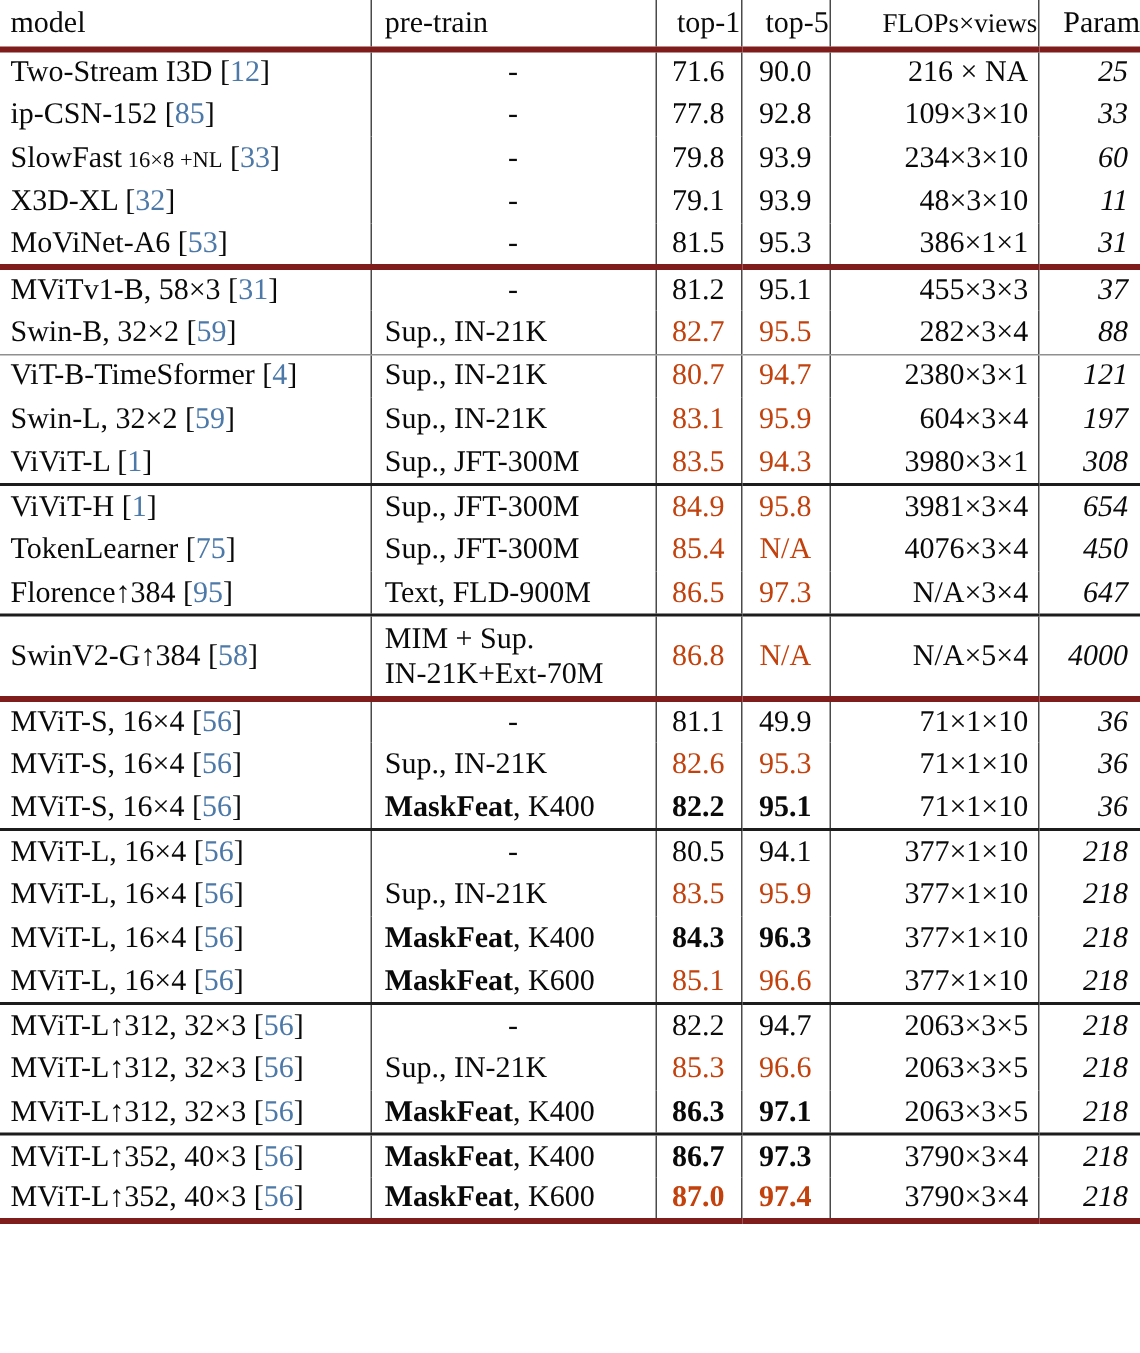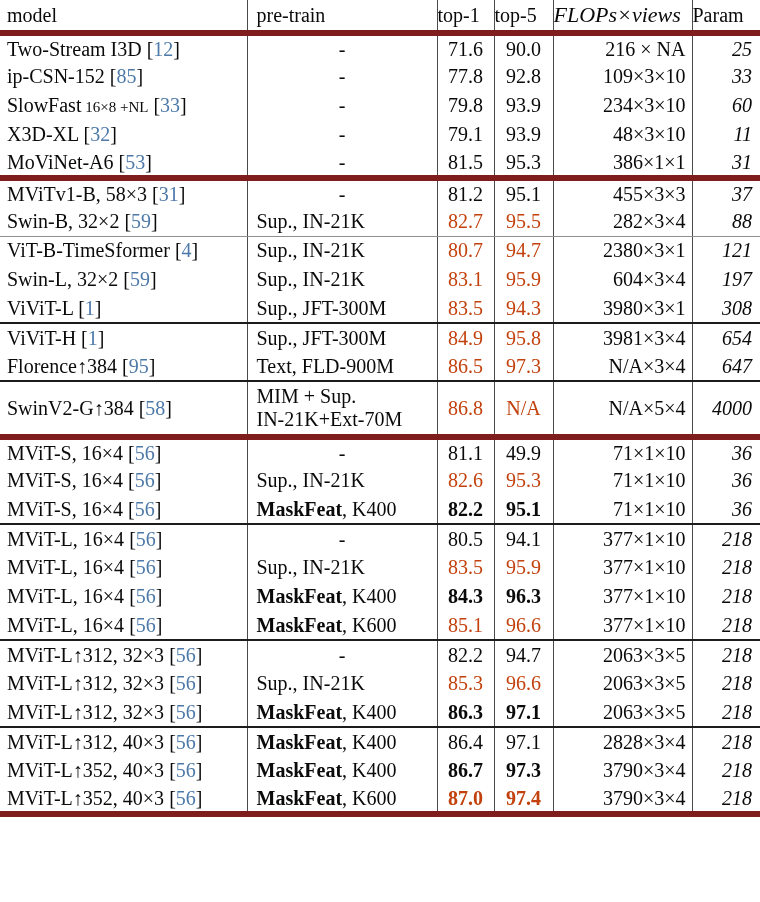--- a/index.html
+++ b/index.html
@@ -6,32 +6,32 @@
   body{width:760px;font-family:"Liberation Serif","DejaVu Serif",serif;color:#0a0a0a;}
   table{border-collapse:collapse;width:760px;table-layout:fixed;}
   td,th{font-size:20px;font-weight:normal;vertical-align:middle;padding:0;line-height:1.15;
         white-space:nowrap;overflow:hidden;}
   tr{height:29px;}
   tr.hdr{height:33px;}
   tr.tall{height:56px;}
   
   td.vb,th.vb{border-left:1px solid #4a4a4a;}
   
-  tr.rule-thick>td,tr.rule-thick>th{border-bottom:6px solid #7f1d1d;margin-top:32px;}
+  tr.rule-thick>td,tr.rule-thick>th{border-bottom:4px solid #7f1d1d;margin-top:32px;}
   tr.rule-mid>td{border-bottom:2px solid #1c1c1c;}
   tr.rule-thin>td{border-bottom:1.5px solid #8f8f8f;}
   
   .c-model{text-align:left;padding-left:7px;}
   .c-pre{text-align:left;padding-left:9px;}
   .c-pre.dash{text-align:center;padding-left:0;}
   .c-top{text-align:center;}
   .c-flops{text-align:right;padding-right:6px;}
   .c-param{text-align:right;padding-right:8px;font-style:italic;}
-  th.c-top{text-align:left;}
-  .hdr-flops{font-size:22px;font-style:italic;}
+  th.c-top{text-align:right;}
+  .hdr-flops{font-size:18px;}
   .small-cfg{font-size:15px;}
   .gray{color:#c2410c;}
   .bold{font-weight:bold;}
   .cite{color:#4d79a8;}
   .pre-line2{display:block;}
 </style>
 </head>
 <body>
 
 <table>
@@ -135,20 +135,28 @@
         <td class="c-param vb">308</td>
       </tr>
       <tr>
         <td class="c-model"><span>ViViT-H</span> [<span class="cite">1</span>]</td>
         <td class="c-pre vb">Sup., JFT-300M</td>
         <td class="c-top vb gray">84.9</td>
         <td class="c-top vb gray">95.8</td>
         <td class="c-flops vb">3981×3×4</td>
         <td class="c-param vb">654</td>
       </tr>
+      <tr>
+        <td class="c-model"><span>TokenLearner</span> [<span class="cite">75</span>]</td>
+        <td class="c-pre vb">Sup., JFT-300M</td>
+        <td class="c-top vb gray">85.4</td>
+        <td class="c-top vb gray">N/A</td>
+        <td class="c-flops vb">4076×3×4</td>
+        <td class="c-param vb">450</td>
+      </tr>
       <tr class="rule-mid">
         <td class="c-model"><span>Florence↑384</span> [<span class="cite">95</span>]</td>
         <td class="c-pre vb">Text, FLD-900M</td>
         <td class="c-top vb gray">86.5</td>
         <td class="c-top vb gray">97.3</td>
         <td class="c-flops vb">N/A×3×4</td>
         <td class="c-param vb">647</td>
       </tr>
       <tr class="tall rule-thick">
         <td class="c-model"><span>SwinV2-G↑384</span> [<span class="cite">58</span>]</td>
@@ -232,28 +240,20 @@
       </tr>
       <tr class="rule-mid">
         <td class="c-model"><span>MViT-L↑312, 32×3</span> [<span class="cite">56</span>]</td>
         <td class="c-pre vb"><span class="bold">MaskFeat</span>, K400</td>
         <td class="c-top vb bold">86.3</td>
         <td class="c-top vb bold">97.1</td>
         <td class="c-flops vb">2063×3×5</td>
         <td class="c-param vb">218</td>
       </tr>
       <tr>
-        <td class="c-model"><span>MViT-L↑312, 40×3</span> [<span class="cite">56</span>]</td>
-        <td class="c-pre vb"><span class="bold">MaskFeat</span>, K400</td>
-        <td class="c-top vb ">86.4</td>
-        <td class="c-top vb ">97.1</td>
-        <td class="c-flops vb">2828×3×4</td>
-        <td class="c-param vb">218</td>
-      </tr>
-      <tr>
         <td class="c-model"><span>MViT-L↑352, 40×3</span> [<span class="cite">56</span>]</td>
         <td class="c-pre vb"><span class="bold">MaskFeat</span>, K400</td>
         <td class="c-top vb bold">86.7</td>
         <td class="c-top vb bold">97.3</td>
         <td class="c-flops vb">3790×3×4</td>
         <td class="c-param vb">218</td>
       </tr>
       <tr class="rule-thick">
         <td class="c-model"><span>MViT-L↑352, 40×3</span> [<span class="cite">56</span>]</td>
         <td class="c-pre vb"><span class="bold">MaskFeat</span>, K600</td>

